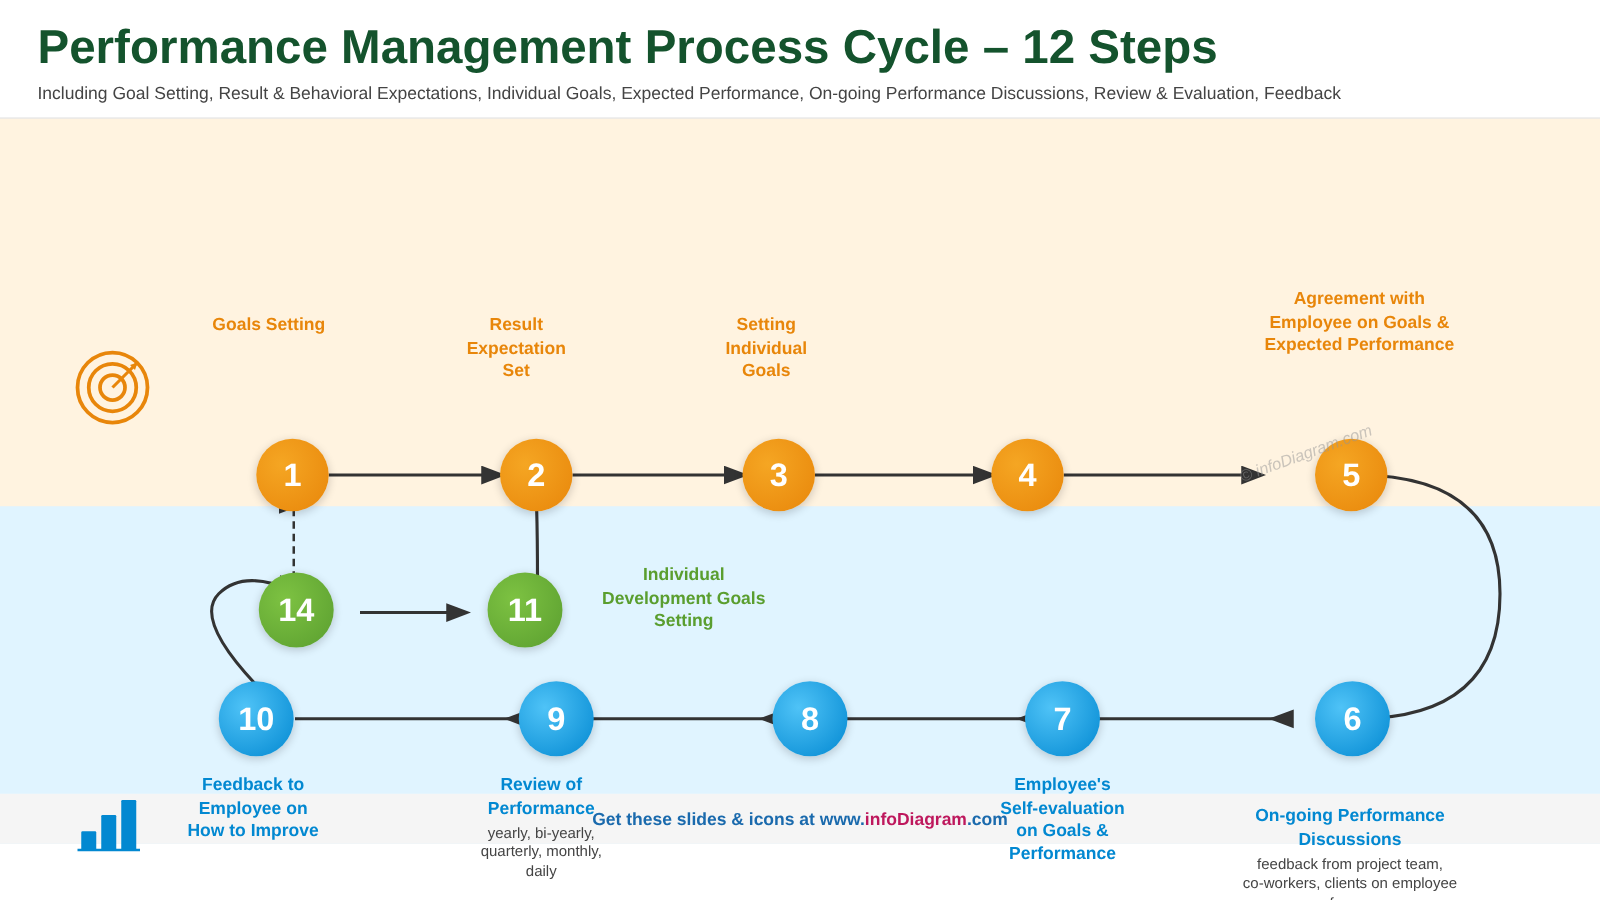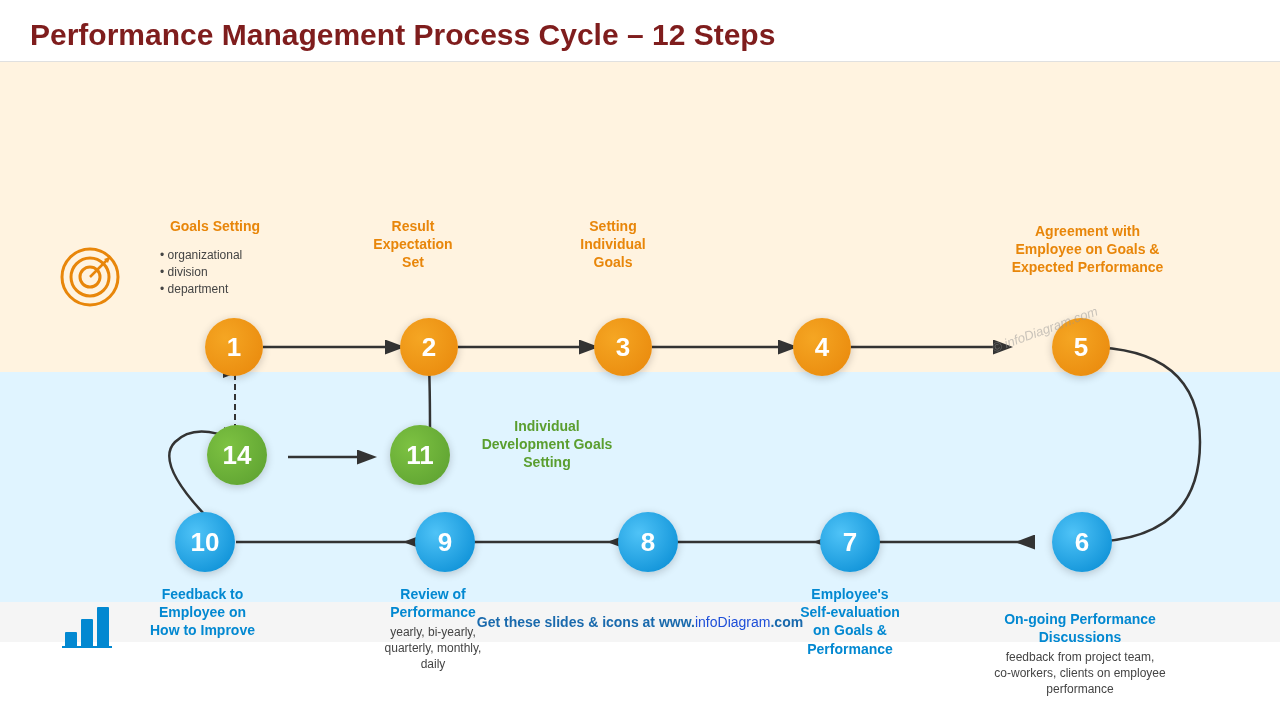--- a/index.html
+++ b/index.html
@@ -11,23 +11,23 @@
       overflow: hidden;
       position: relative;
     }
 
     .header {
       padding: 18px 30px 10px 30px;
       border-bottom: 1px solid #e0e0e0;
       background: #fff;
     }
     .header h1 {
-      font-size: 30px;
+      font-size: 38px;
       font-weight: 700;
-      color: #7f1d1d;
+      color: #14532d;
       line-height: 1.1;
     }
     .header p {
       font-size: 14px;
       color: #444;
       margin-top: 5px;
       line-height: 1.4;
     }
 
     .diagram-area {
@@ -146,20 +146,21 @@
       z-index: 20;
       transform: rotate(-20deg);
       font-style: italic;
     }
   </style>
 </head>
 <body>
 
 <div class="header">
   <h1>Performance Management Process Cycle – 12 Steps</h1>
+  <p>Including Goal Setting, Result &amp; Behavioral Expectations, Individual Goals, Expected Performance, On-going Performance Discussions, Review &amp; Evaluation, Feedback</p>
 </div>
 
 <div class="diagram-area">
 
   <div class="top-band"></div>
   <div class="bottom-band"></div>
 
   <svg class="arrows-svg" viewBox="0 0 1280 580" preserveAspectRatio="none">
     <defs>
       <marker id="arrow-right" markerWidth="8" markerHeight="8" refX="6" refY="3" orient="auto">
@@ -205,23 +206,20 @@
   <div class="icon-area" style="left:60px; top:185px;">
     <svg width="60" height="60" viewBox="0 0 60 60">
       <circle cx="30" cy="30" r="28" fill="none" stroke="#E8860A" stroke-width="3"></circle>
       <circle cx="30" cy="30" r="19" fill="none" stroke="#E8860A" stroke-width="3"></circle>
       <circle cx="30" cy="30" r="10" fill="none" stroke="#E8860A" stroke-width="3"></circle>
 
       <line x1="50" y1="10" x2="30" y2="30" stroke="#E8860A" stroke-width="2.5"></line>
       <polygon points="50,10 44,12 48,16" fill="#E8860A"></polygon>
     </svg>
   </div>
-  <div class="sublabel" style="left:160px; top:185px;">
-    <span>• organizational<br>• division<br>• department</span>
-  </div>
 
   <div class="circle circle-orange" style="left:400px; top:256px;">
     <span>2</span>
   </div>
   <div class="step-label label-orange" style="left:358px; top:155px; width:110px;">
     <strong>Result<br>Expectation<br>Set</strong>
   </div>
 
   <div class="circle circle-orange" style="left:594px; top:256px;">
     <span>3</span>
@@ -230,21 +228,21 @@
     <strong>Setting<br>Individual<br>Goals</strong>
   </div>
 
   <div class="circle circle-orange" style="left:793px; top:256px;">
     <span>4</span>
   </div>
 
   <div class="circle circle-orange" style="left:1052px; top:256px;">
     <span>5</span>
   </div>
-  <div class="step-label label-orange" style="left:990px; top:160px; width:195px;">
+  <div class="step-label label-orange" style="left:990px; top:134px; width:195px;">
     <strong>Agreement with<br>Employee on Goals &amp;<br>Expected Performance</strong>
   </div>
 
   <div class="circle circle-blue" style="left:1052px; top:450px;">
     <span>6</span>
   </div>
   <div class="step-label label-blue" style="left:980px; top:548px; width:200px;">
     <strong>On-going Performance<br>Discussions</strong>
     <div style="font-weight:400; font-size:12px; color:#444; margin-top:4px;">feedback from project team,<br>co-workers, clients on employee<br>performance</div>
   </div>
@@ -294,16 +292,16 @@
   <div class="circle circle-green" style="left:207px; top:363px;">
     <span>14</span>
   </div>
 
   <div class="watermark" style="right:180px; top:260px;">
     © infoDiagram.com
   </div>
 
   <div class="footer">
     <span>Get these slides &amp; icons at www.</span>
-    <span style="color:#1d4ed8; font-weight:normal;">infoDiagram</span>
+    <span style="color:#be185d; font-weight:bold;">infoDiagram</span>
     <span>.com</span>
   </div>
 </div>
 
 </body></html>

